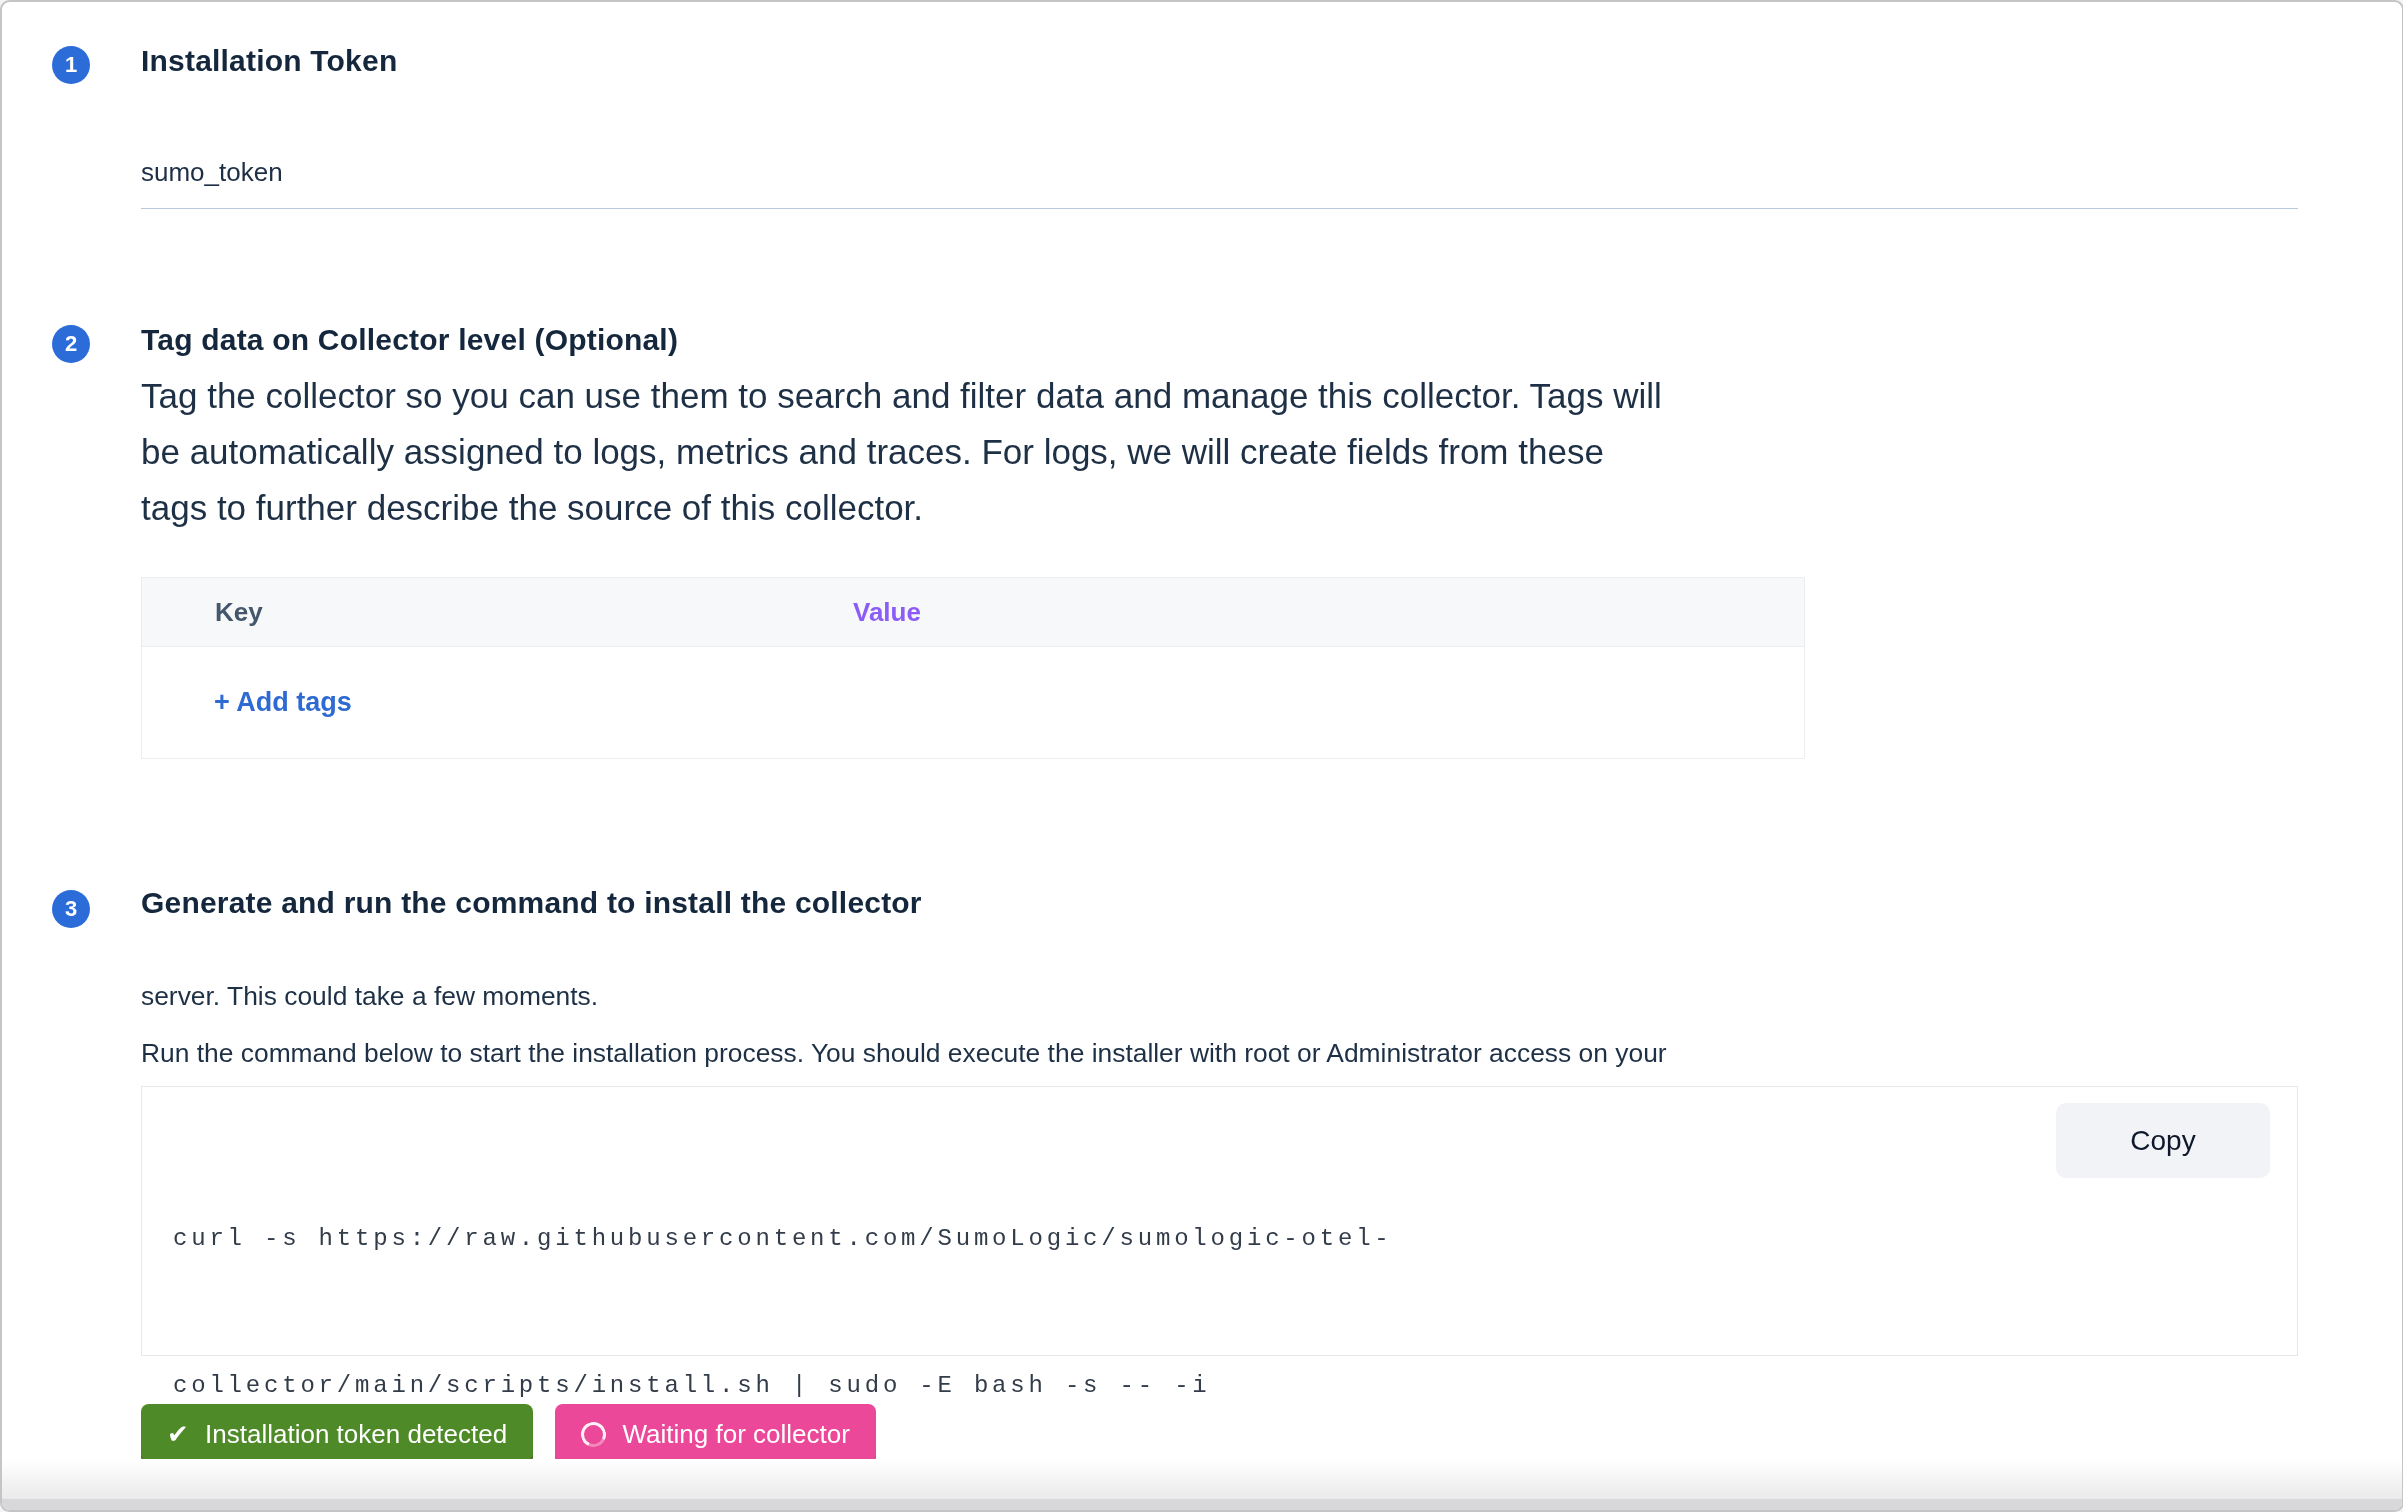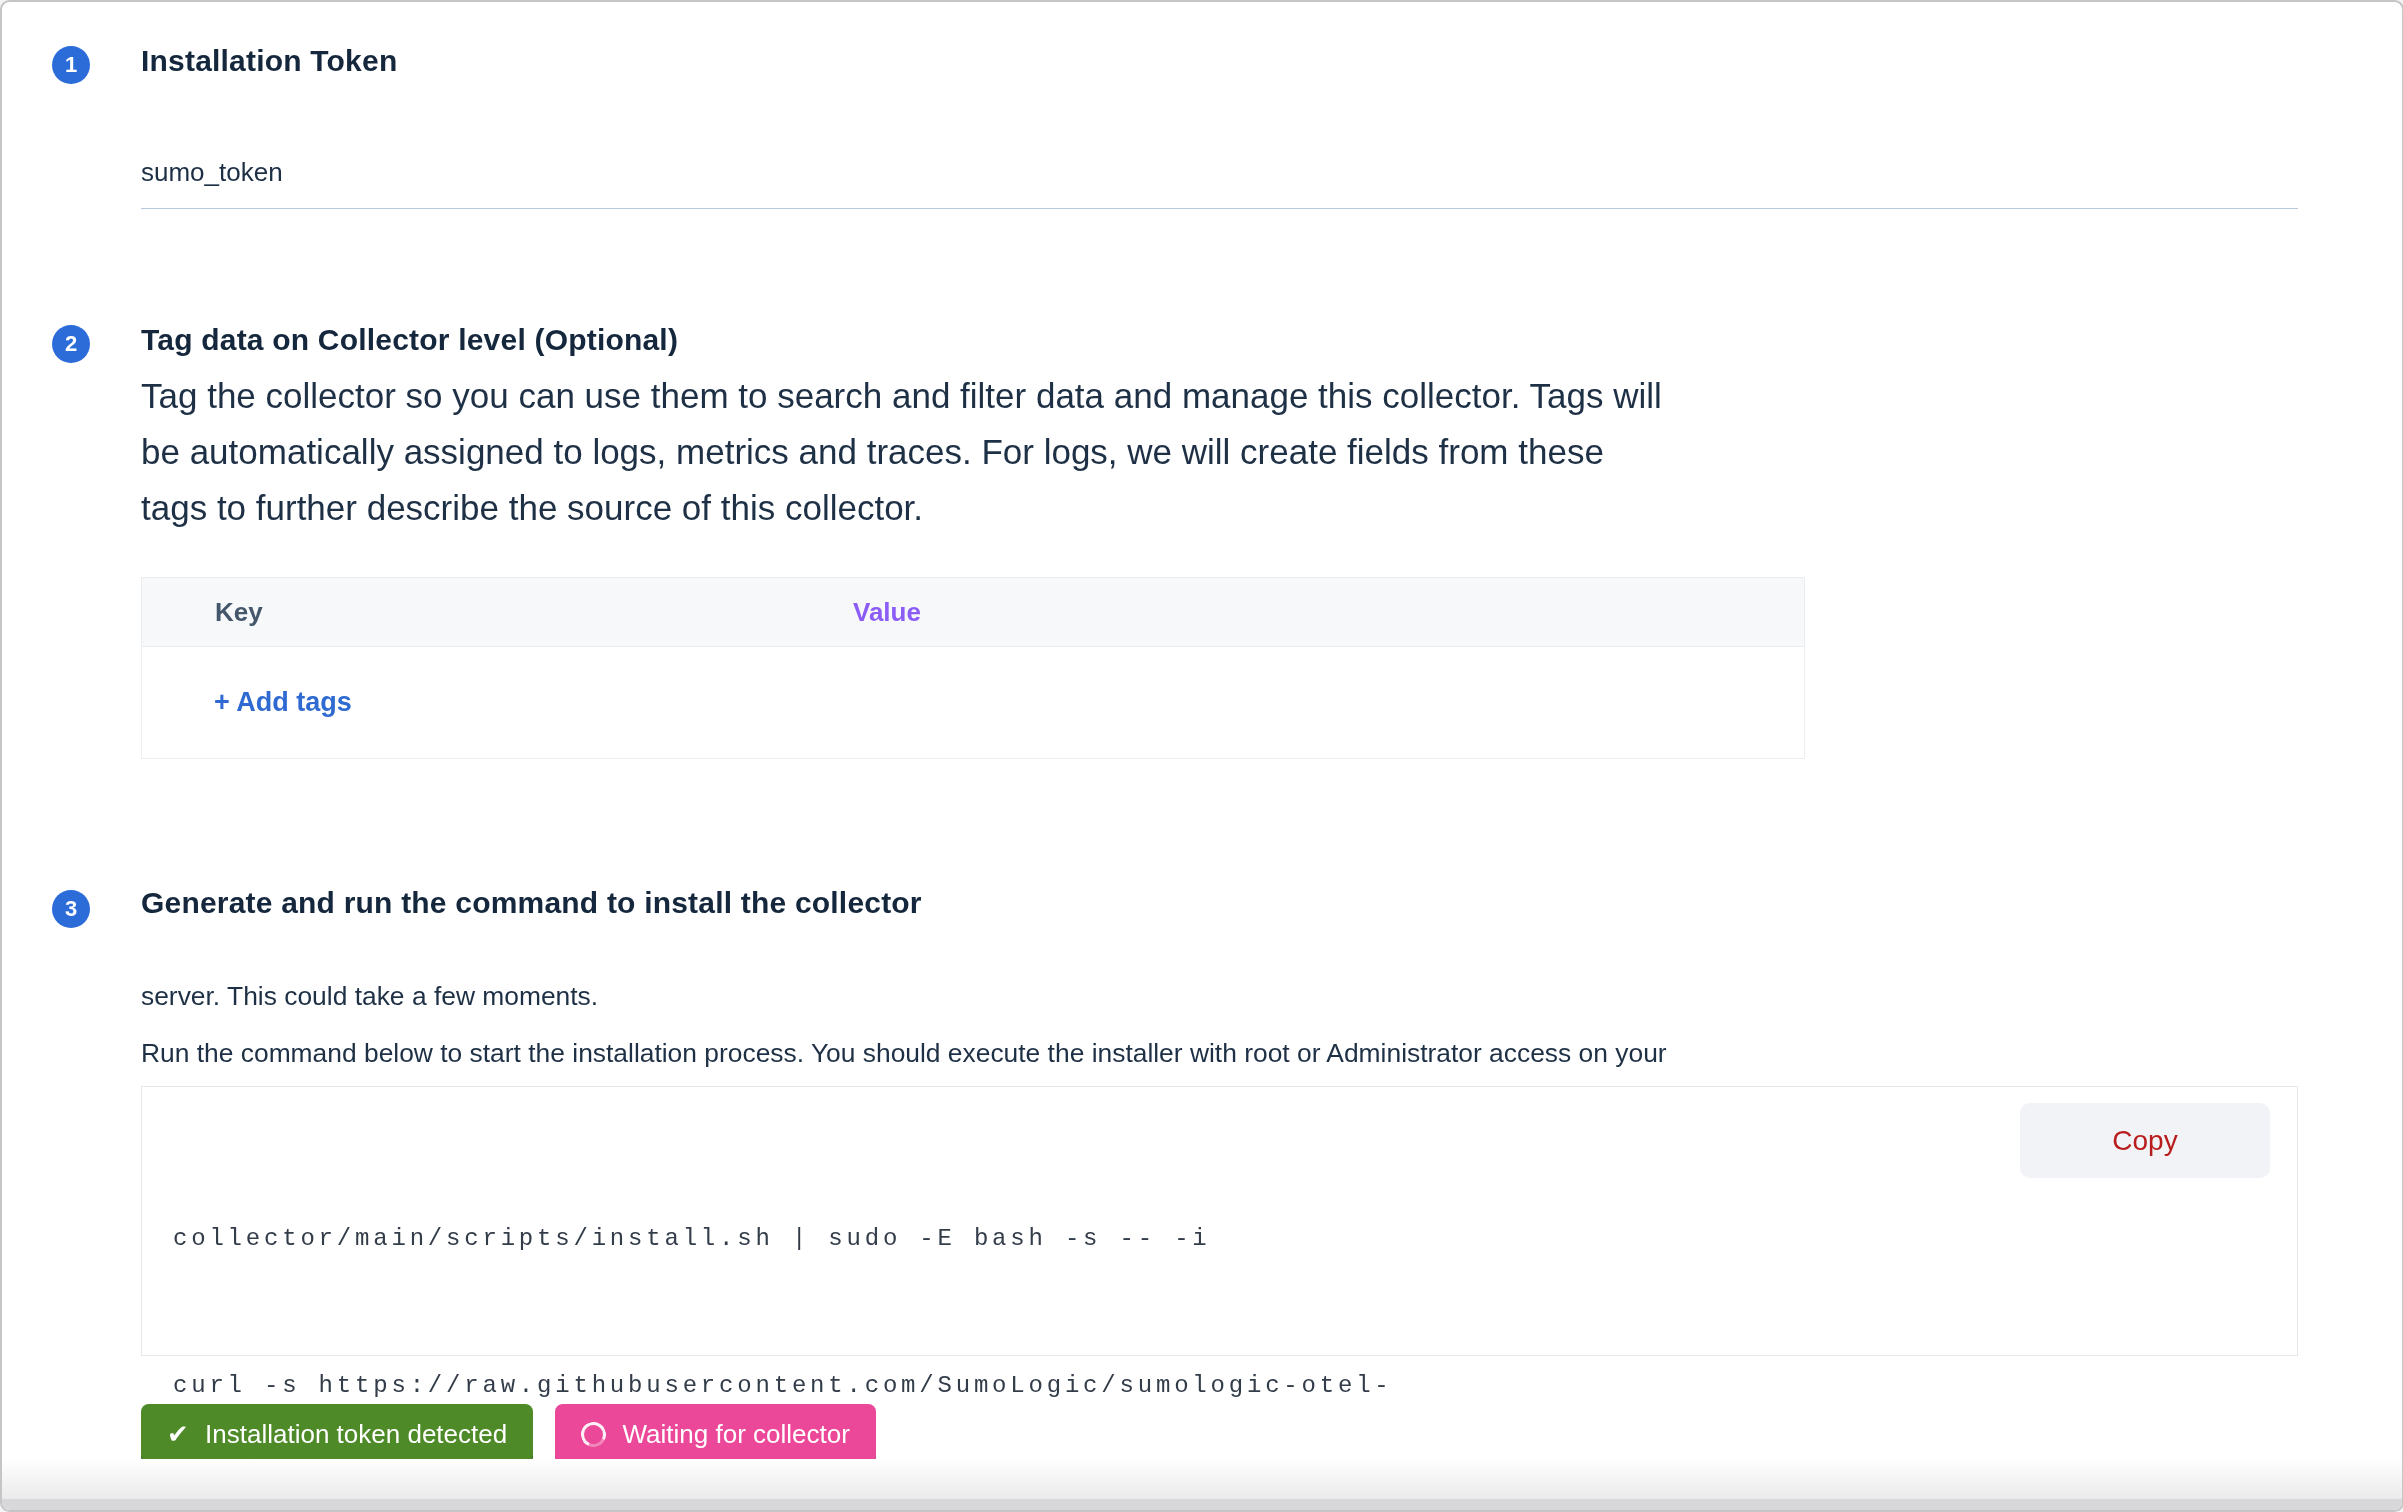--- a/index.html
+++ b/index.html
@@ -78,24 +78,24 @@
     position:absolute; left:139px; top:1084px; width:2157px; height:270px;
     border:1px solid #e5e8eb; background:#ffffff;
   }
   .code-lines {
     position:absolute; left:31px; top:29px; right:23px;
     font-family:"Liberation Mono","DejaVu Sans Mono",monospace;
     font-size:24px; line-height:49px; letter-spacing:3.8px;
     color:#333c49; white-space:pre;
   }
   .copy-btn {
-    position:absolute; top:16.3px; right:27px; width:250px; height:75px;
+    position:absolute; top:16.3px; right:27px; width:214px; height:75px;
     background:#f1f3f6; border:none; border-radius:10px;
     font-family:"Liberation Sans",sans-serif;
-    font-size:28px; color:#b91c1c; cursor:pointer;
+    font-size:28px; color:#0f172a; cursor:pointer;
     display:flex; align-items:center; justify-content:center;
   }
 
   
   .status-row {
     position:absolute; left:139px; top:1402px;
     display:flex; gap:22px;
   }
   .badge {
     height:61px; border-radius:7.7px; color:#ffffff; font-size:26px;
@@ -143,22 +143,22 @@
   <div class="step-circle" id="step3-circle">3</div>
   <div class="step-title" id="step3-title">Generate and run the command to install the collector</div>
 
   <div class="install-desc">
     <div>server. This could take a few moments.</div>
     <div>Run the command below to start the installation process. You should execute the installer with root or Administrator access on your</div>
   </div>
 
   <div class="code-block">
     <div class="code-lines">
+      <div>curl -s https://raw.githubusercontent.com/SumoLogic/sumologic-otel-</div>
       <div>collector/main/scripts/install.sh | sudo -E bash -s -- -i</div>
-      <div>curl -s https://raw.githubusercontent.com/SumoLogic/sumologic-otel-</div>
       
       
     </div>
     <button class="copy-btn">Copy</button>
   </div>
 
   <div class="status-row">
     <div class="badge badge-green">
       <span class="check-icon">✔</span>
       <span>Installation token detected</span>

